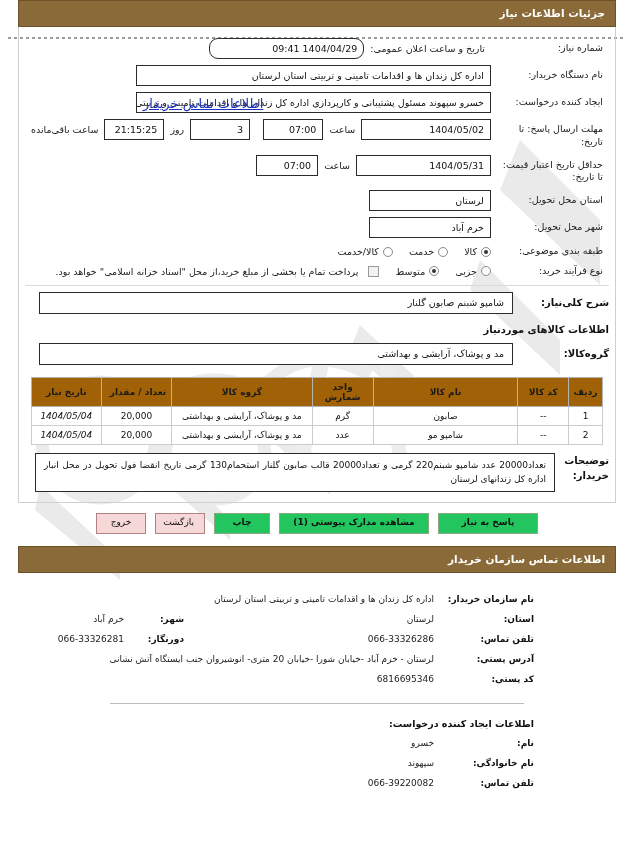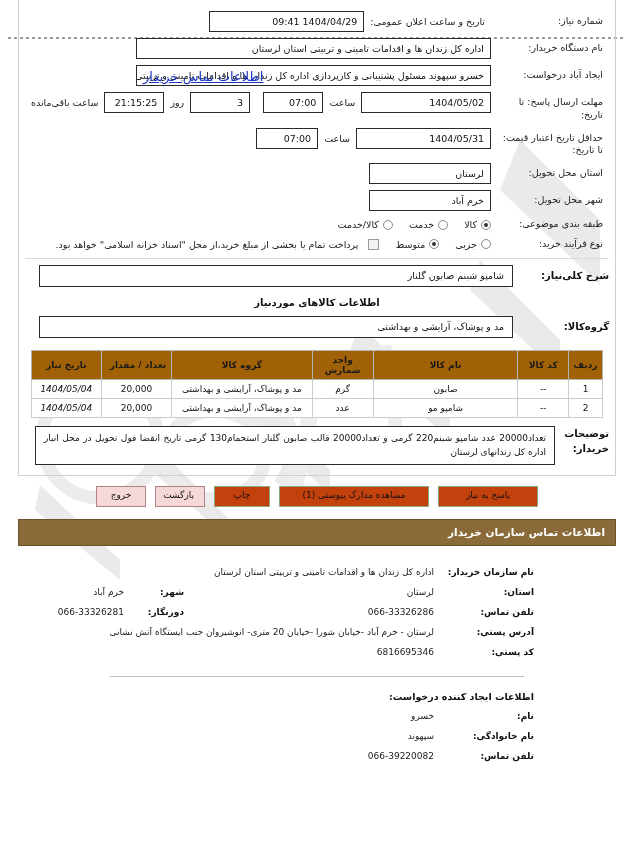--- a/index.html
+++ b/index.html
@@ -96,21 +96,21 @@
     align-items: center;
     height: 21px;
     white-space: nowrap;
   }
 
   .w-need   { width: 170px; }
   .w-org    { width: 355px; }
   .w-creator{ width: 355px; position: relative; }
   .w-date   { width: 135px; }
   .w-time   { width: 62px; }
-  .w-dt     { width: 155px; }
+  .w-dt     { width: 155px; border-radius: 9px; }
   .w-prov   { width: 122px; }
   .w-days   { width: 62px; }
   .w-clock  { width: 62px; }
 
   .creator-link {
     position: absolute;
     left: 6px; top: 3px;
     color: #1933c0;
     text-decoration: underline;
     font-size: 13px;
@@ -153,21 +153,21 @@
     width: 96px; flex: 0 0 96px; text-align: right; padding-left: 22px;
   }
   .kv-box {
     border: 1px solid #2b2b2b; background: #fff;
     height: 22px; flex: 1; margin-left: 14px;
     display: flex; align-items: center; padding: 0 8px;
     font-size: 9.5px; color: #111;
   }
   .sub-title {
     font-size: 10px; font-weight: bold; color: #111;
-    padding: 4px 0 2px 0; text-align: center;
+    padding: 4px 0 2px 0; text-align: right;
   }
 
   
   table.items {
     border-collapse: collapse;
     width: 100%;
     font-size: 9px;
     background: #fff;
     margin-top: 6px;
   }
@@ -212,21 +212,21 @@
   .btn {
     border: 1px solid #7a7a7a;
     font-size: 9px;
     padding: 4px 10px 5px 10px;
     text-align: center;
     cursor: pointer;
     white-space: nowrap;
     color: #111;
     line-height: 1.1;
   }
-  .btn.green { background: #c2410c; border-color: #8aa882; }
+  .btn.green { background: #22c55e; border-color: #8aa882; font-weight: bold; }
   .btn.pink  { background: #f6d8d8; border-color: #b08282; }
   .btn.w-answer { width: 100px; }
   .btn.w-docs   { width: 150px; }
   .btn.w-print  { width: 56px; }
   .btn.w-back   { width: 50px; }
   .btn.w-exit   { width: 50px; }
 
   
   .contact-wrap { padding: 16px 0 0 0; }
   .crow { display: flex; align-items: center; padding: 5px 0; font-size: 9px; }
@@ -274,37 +274,40 @@
       </g>
       <g fill="#ededed">
         <rect x="300" y="250" width="16" height="130" transform="rotate(12 308 315)"></rect>
         <rect x="385" y="235" width="14" height="110" transform="rotate(-8 392 290)"></rect>
       </g>
     </svg>
   </div>
 
   <div class="content">
 
+    <div style="padding:0 18px;">
+      <div class="sec-header">جزئیات اطلاعات نیاز</div>
+    </div>
 
     <div style="padding:0 18px;">
       <div class="panel" style="padding:8px 6px 6px 6px;">
 
         <div class="frow">
           <div class="flabel">شماره نیاز:</div>
           <div class="inline-lbl">تاریخ و ساعت اعلان عمومی:</div>
           <div class="fbox w-dt">1404/04/29 09:41</div>
         </div>
 
         <div class="frow">
           <div class="flabel">نام دستگاه خریدار:</div>
           <div class="fbox w-org">اداره کل زندان ها و اقدامات تامینی و تربیتی استان لرستان</div>
         </div>
 
         <div class="frow">
-          <div class="flabel">ایجاد آباد درخواست:</div>
+          <div class="flabel">ایجاد کننده درخواست:</div>
           <div class="fbox w-creator">
             <span>خسرو سپهوند مسئول پشتیبانی و کارپردازی اداره کل زندان ها و اقدامات تامینی و تربیتی استان لرستان</span>
             <a href="#" class="creator-link">اطلاعات تماس خریدار</a>
           </div>
         </div>
 
         <div class="frow">
           <div class="flabel">مهلت ارسال پاسخ: تا تاریخ:</div>
           <div class="fbox w-date">1404/05/02</div>
           <div class="inline-lbl">ساعت</div>

